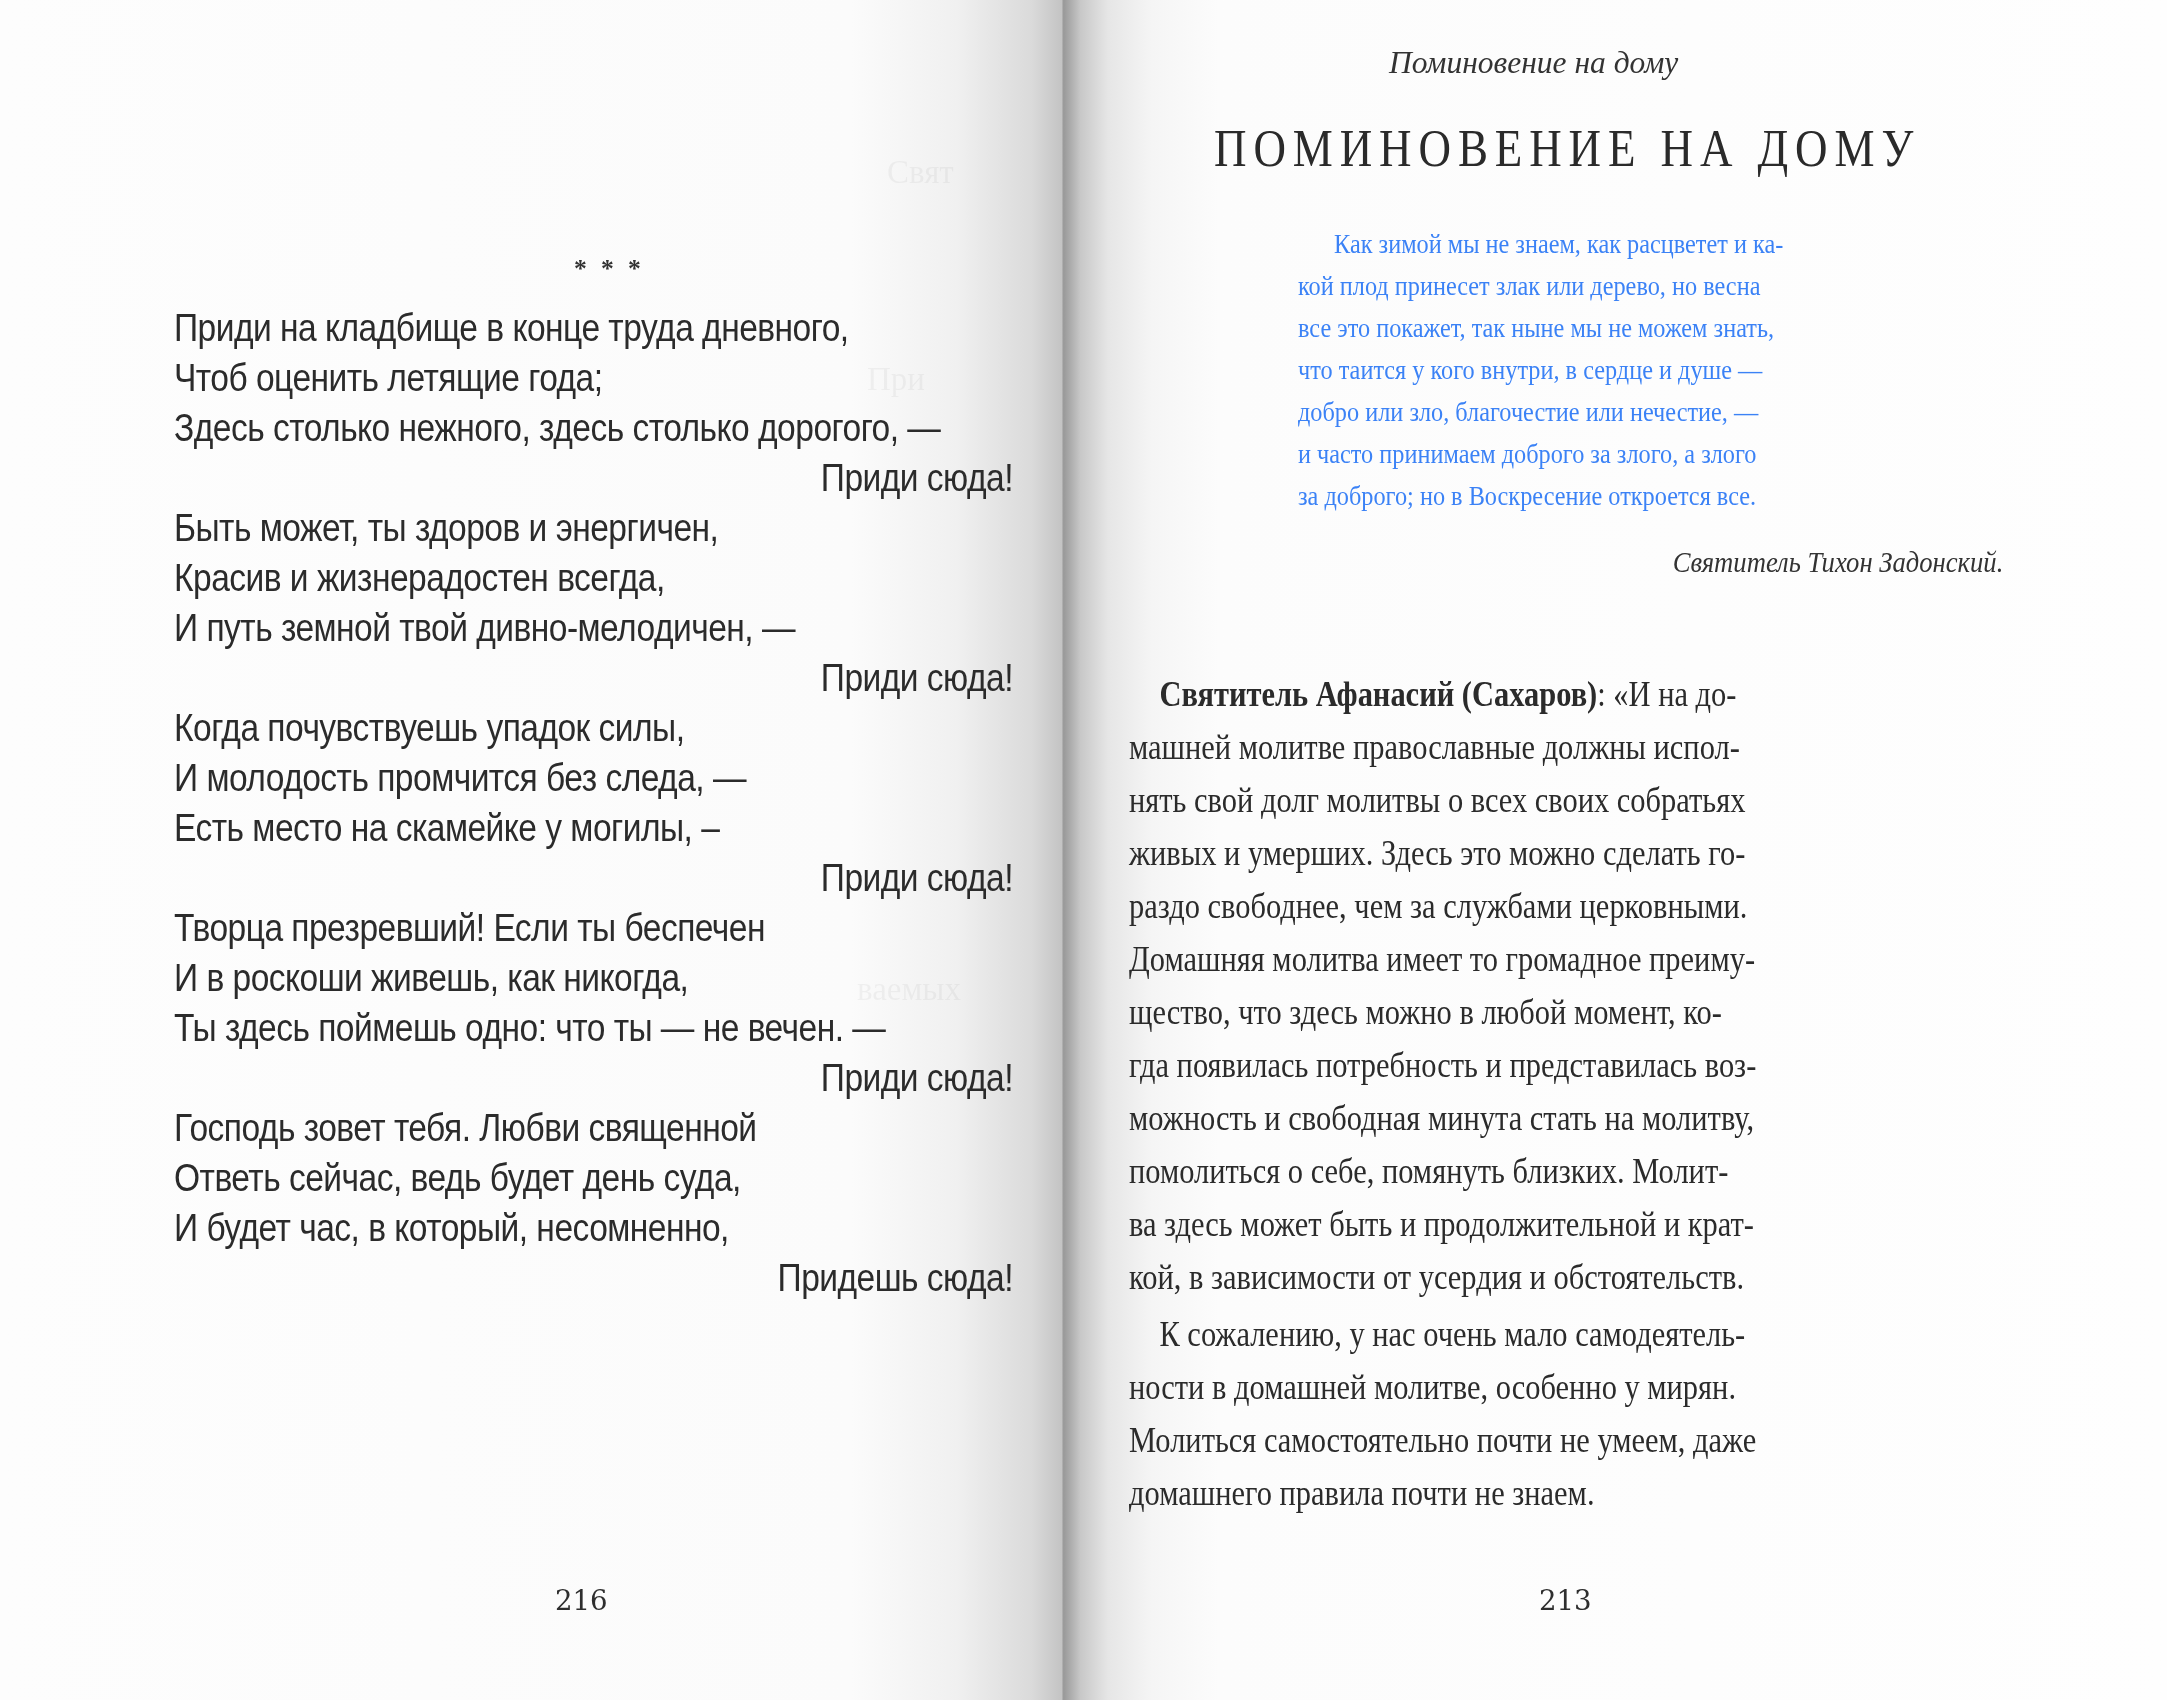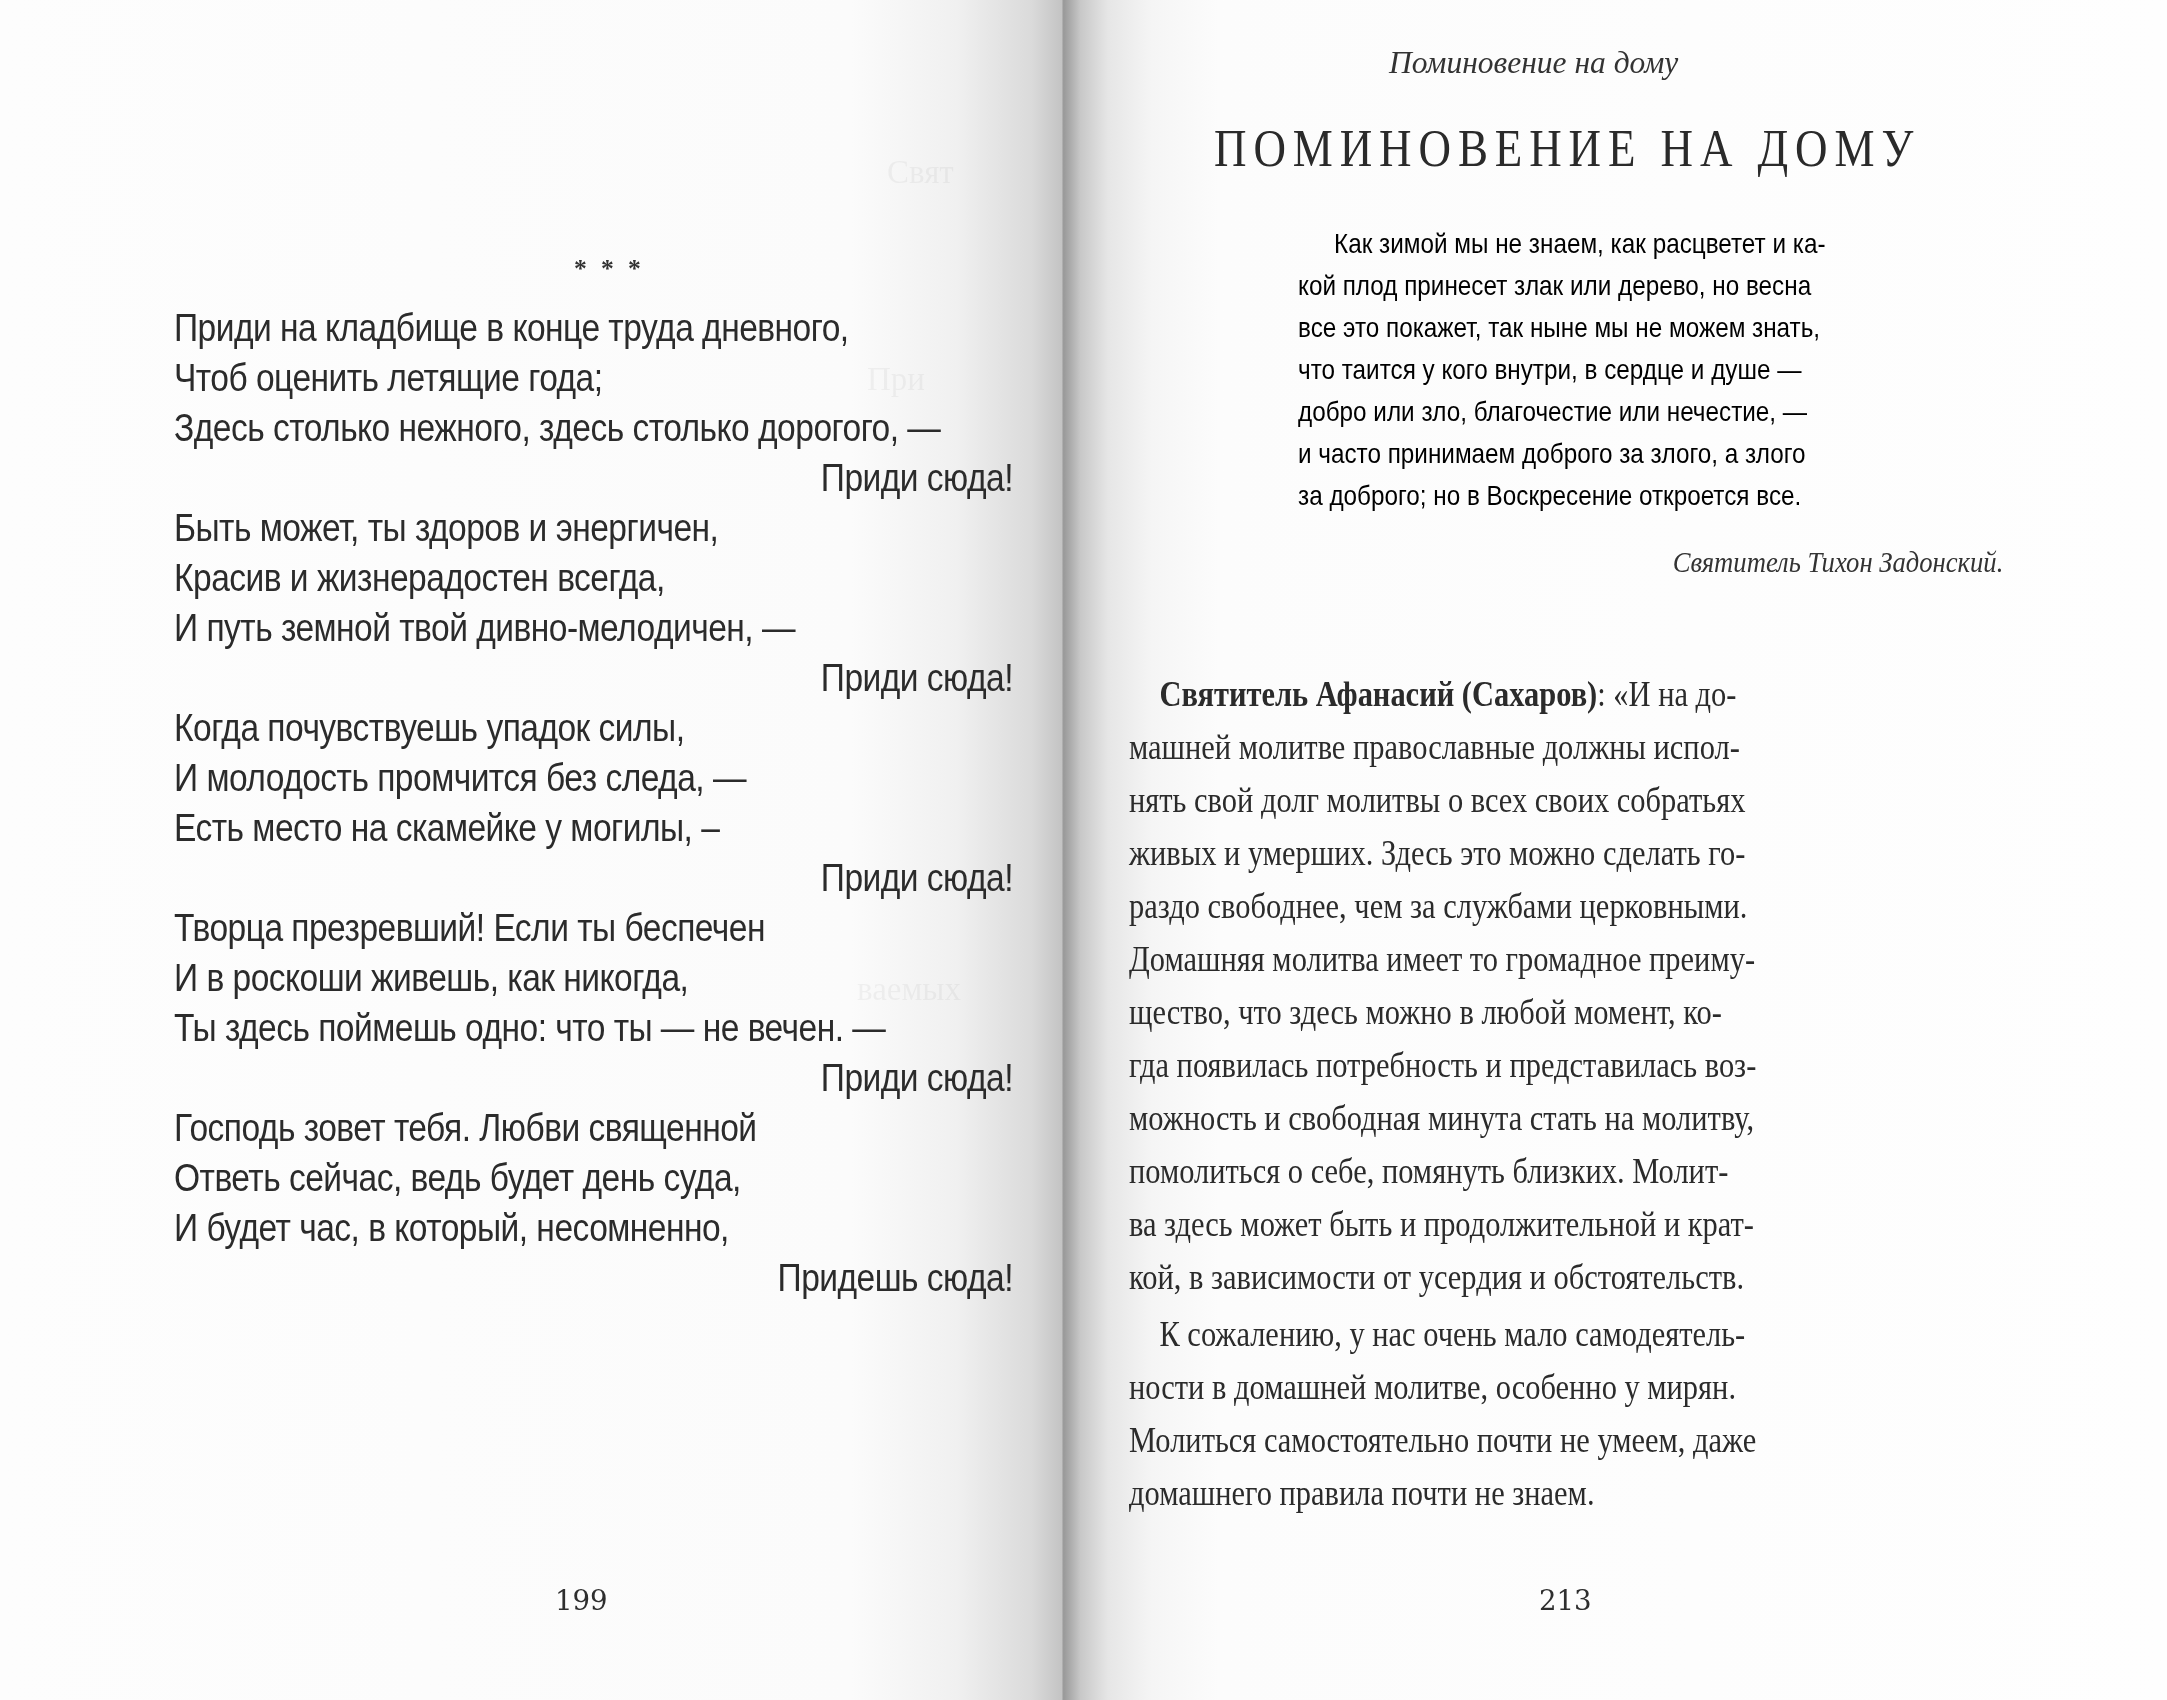--- a/index.html
+++ b/index.html
@@ -105,24 +105,24 @@
       color: #2a2a2a;
       transform: scaleY(1.18);
       transform-origin: left top;
       white-space: nowrap;
     }
     .epigraph {
       position: absolute;
       left: 1298px;
       top: 223px;
       width: 709px;
-      font-family: Liberation Sans, sans-serif;
+      font-family: Liberation Serif, serif;
       font-size: 27.6px;
       line-height: 42px;
-      color: #000000;
+      color: #3b82f6;
     }
     .epigraph .eline {
       display: block;
       white-space: nowrap;
       transform: scaleX(0.88);
       transform-origin: left center;
       text-align: left;
     }
     .epigraph .eline.first { padding-left: 41px; }
     .epigraph-author {
@@ -196,21 +196,21 @@
         <span class="line">Творца презревший! Если ты беспечен</span>
         <span class="line">И в роскоши живешь, как никогда,</span>
         <span class="line">Ты здесь поймешь одно: что ты — не вечен. —</span>
         <span class="line refrain">Приди сюда!</span>
         <span class="line">Господь зовет тебя. Любви священной</span>
         <span class="line">Ответь сейчас, ведь будет день суда,</span>
         <span class="line">И будет час, в который, несомненно,</span>
         <span class="line refrain">Придешь сюда!</span>
       </div>
 
-    <div class="folio folio-left">199</div>
+    <div class="folio folio-left">216</div>
   </div>
 
   <div class="spine"></div>
 
   <div class="page page-right"></div>
 
   <div class="running-head">Поминовение на дому</div>
 
   <div class="chapter-title">ПОМИНОВЕНИЕ НА ДОМУ</div>
 

